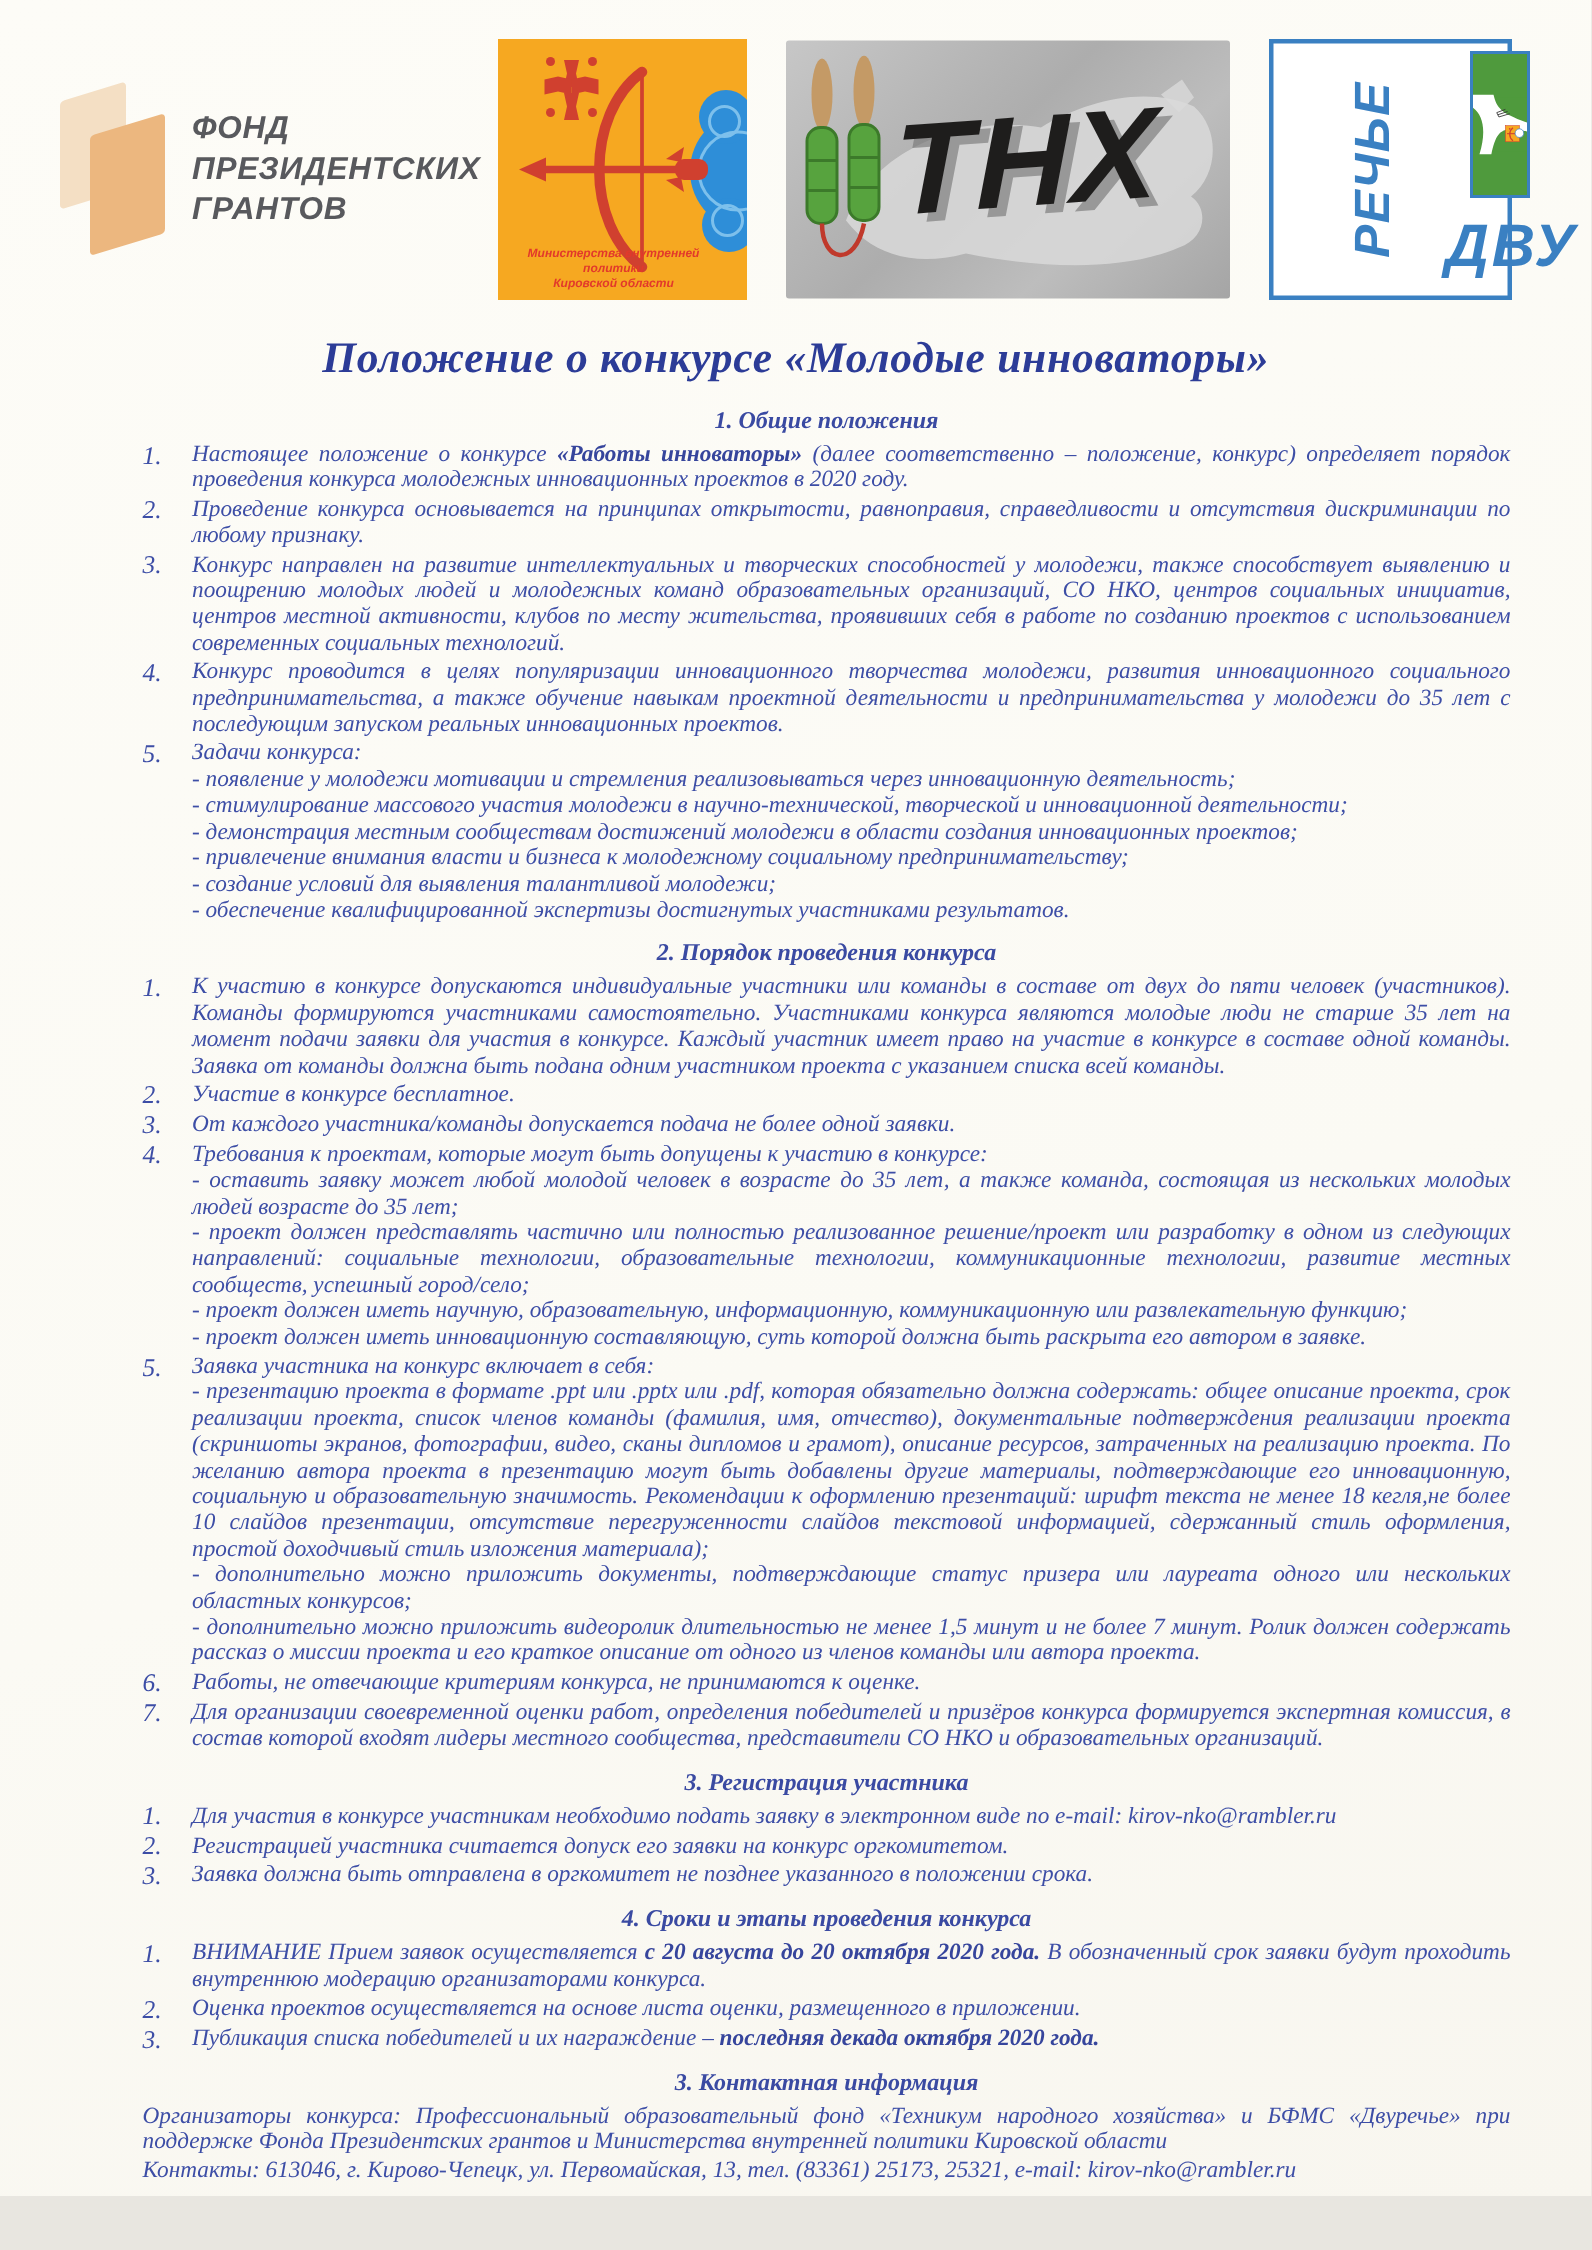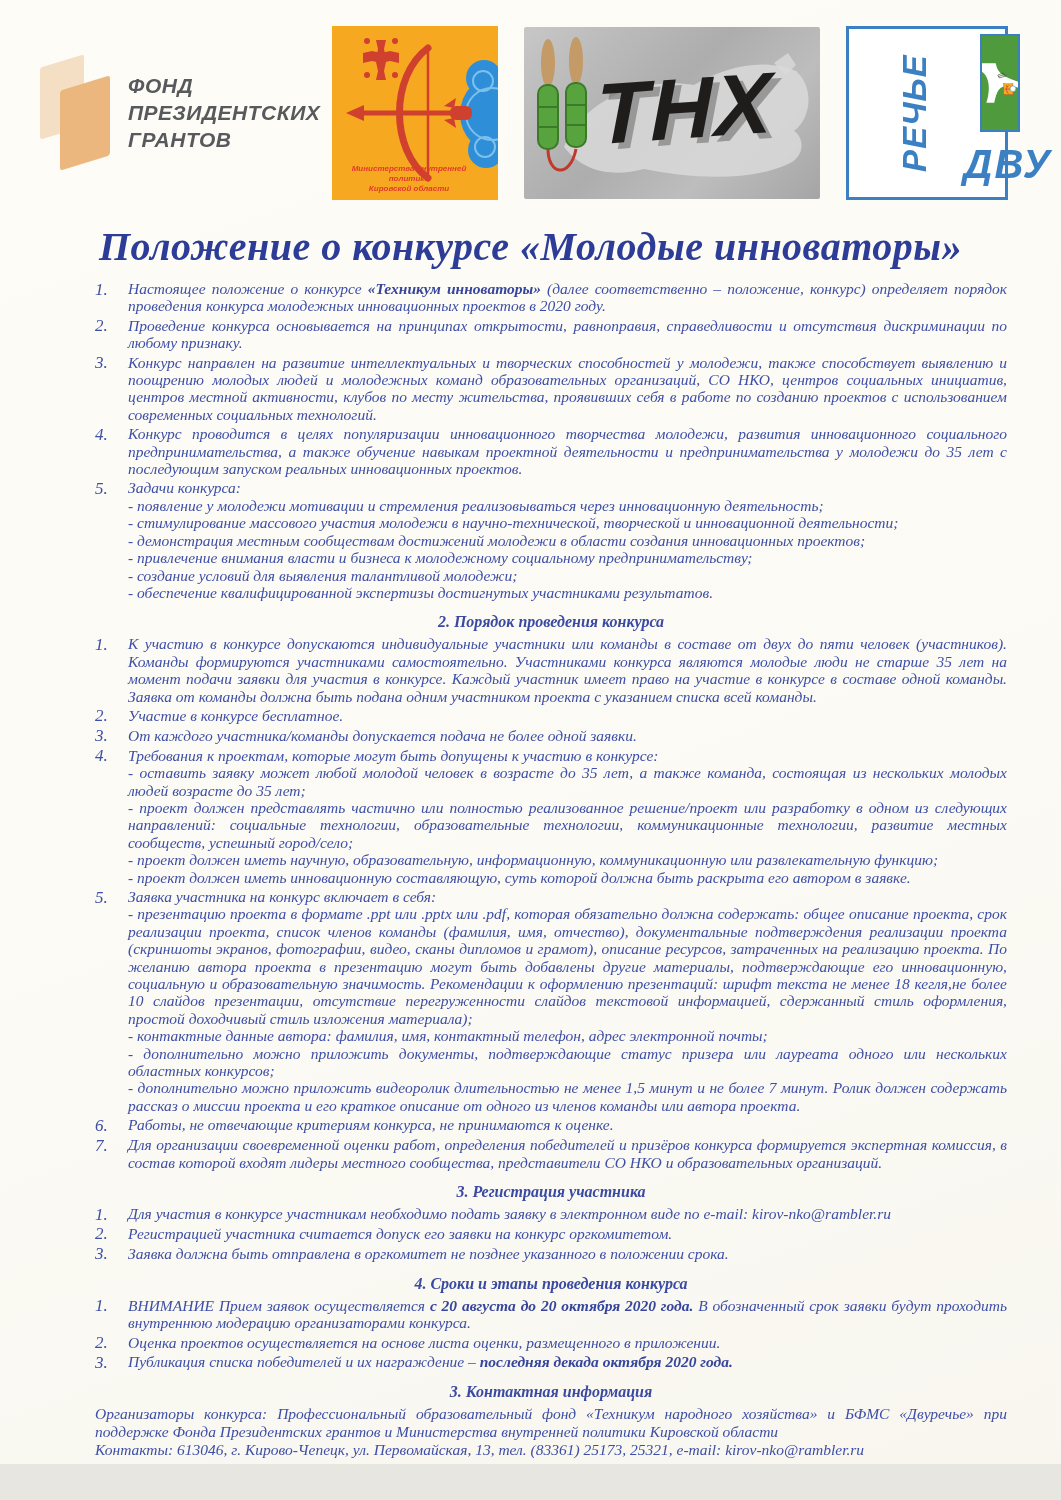--- a/index.html
+++ b/index.html
@@ -68,21 +68,21 @@
     font-family:"Liberation Sans", sans-serif; font-weight:bold; font-size:33px;
     color:#3a80c2; transform:rotate(-90deg); letter-spacing:1px; white-space:nowrap;
   }
   .dvu-horizontal{
     display:flex; align-items:center; justify-content:center;
     font-family:"Liberation Sans", sans-serif; font-weight:bold; font-size:40px;
     color:#3a80c2; letter-spacing:2px; line-height:1;padding-left:16px;
   }
   
   .doc-title{
-    margin-top:18px; text-align:center; font-weight:bold; font-size:40px;
+    margin-top:18px; text-align:center; font-weight:bold; font-size:29px;
     color:#2c3c97; letter-spacing:.5px;
   }
   .doc-content{ padding:10px 54px 0 95px; }
   .sec-heading{
     text-align:center; font-weight:bold; font-size:16px; color:#3a4aa2;
     margin:12px 0 4px 0;
   }
   .doc-section:first-child .sec-heading{ margin-top:6px; }
   .item{ display:flex; margin-bottom:2px; }
   .item-num{
@@ -197,24 +197,25 @@
       <div class="dvu-horizontal">
         <span>ДВУ</span>
       </div>
     </div>
   </div>
 
   <h1 class="doc-title">Положение о конкурсе «Молодые инноваторы»</h1>
 
   <div class="doc-content">
       <section class="doc-section">
+        <div class="sec-heading">1. Общие положения</div>
         <div class="item">
           <div class="item-num">1.</div>
           <div class="item-body">
-            <div class="item-text"><span>Настоящее положение о конкурсе </span><b>«Техникум инноваторы»</b><span> (далее соответственно – положение, конкурс) определяет порядок проведения конкурса молодежных инновационных проектов в 2020 году.</span></div>
+            <div class="item-text"><span>Настоящее положение о конкурсе </span><b>«Работы инноваторы»</b><span> (далее соответственно – положение, конкурс) определяет порядок проведения конкурса молодежных инновационных проектов в 2020 году.</span></div>
           </div>
         </div>
         <div class="item">
           <div class="item-num">2.</div>
           <div class="item-body">
             <div class="item-text"><span>Проведение конкурса основывается на принципах открытости, равноправия, справедливости и отсутствия дискриминации по любому признаку.</span></div>
           </div>
         </div>
         <div class="item">
           <div class="item-num">3.</div>
@@ -269,21 +270,20 @@
             <div class="bullet-line"><span>- проект должен представлять частично или полностью реализованное решение/проект или разработку в одном из следующих направлений: социальные технологии, образовательные технологии, коммуникационные технологии, развитие местных сообществ, успешный город/село;</span></div>
             <div class="bullet-line"><span>- проект должен иметь научную, образовательную, информационную, коммуникационную или развлекательную функцию;</span></div>
             <div class="bullet-line"><span>- проект должен иметь инновационную составляющую, суть которой должна быть раскрыта его автором в заявке.</span></div>
           </div>
         </div>
         <div class="item">
           <div class="item-num">5.</div>
           <div class="item-body">
             <div class="item-text"><span>Заявка участника на конкурс включает в себя:</span></div>
             <div class="bullet-line"><span>- презентацию проекта в формате .ppt или .pptx или .pdf, которая обязательно должна содержать: общее описание проекта, срок реализации проекта, список членов команды (фамилия, имя, отчество), документальные подтверждения реализации проекта (скриншоты экранов, фотографии, видео, сканы дипломов и грамот), описание ресурсов, затраченных на реализацию проекта. По желанию автора проекта в презентацию могут быть добавлены другие материалы, подтверждающие его инновационную, социальную и образовательную значимость. Рекомендации к оформлению презентаций: шрифт текста не менее 18 кегля,не более 10 слайдов презентации, отсутствие перегруженности слайдов текстовой информацией, сдержанный стиль оформления, простой доходчивый стиль изложения материала);</span></div>
-            <div class="bullet-line"><span>- контактные данные автора: фамилия, имя, контактный телефон, адрес электронной почты;</span></div>
             <div class="bullet-line"><span>- дополнительно можно приложить документы, подтверждающие статус призера или лауреата одного или нескольких областных конкурсов;</span></div>
             <div class="bullet-line"><span>- дополнительно можно приложить видеоролик длительностью не менее 1,5 минут и не более 7 минут. Ролик должен содержать рассказ о миссии проекта и его краткое описание от одного из членов команды или автора проекта.</span></div>
           </div>
         </div>
         <div class="item">
           <div class="item-num">6.</div>
           <div class="item-body">
             <div class="item-text"><span>Работы, не отвечающие критериям конкурса, не принимаются к оценке.</span></div>
           </div>
         </div>

